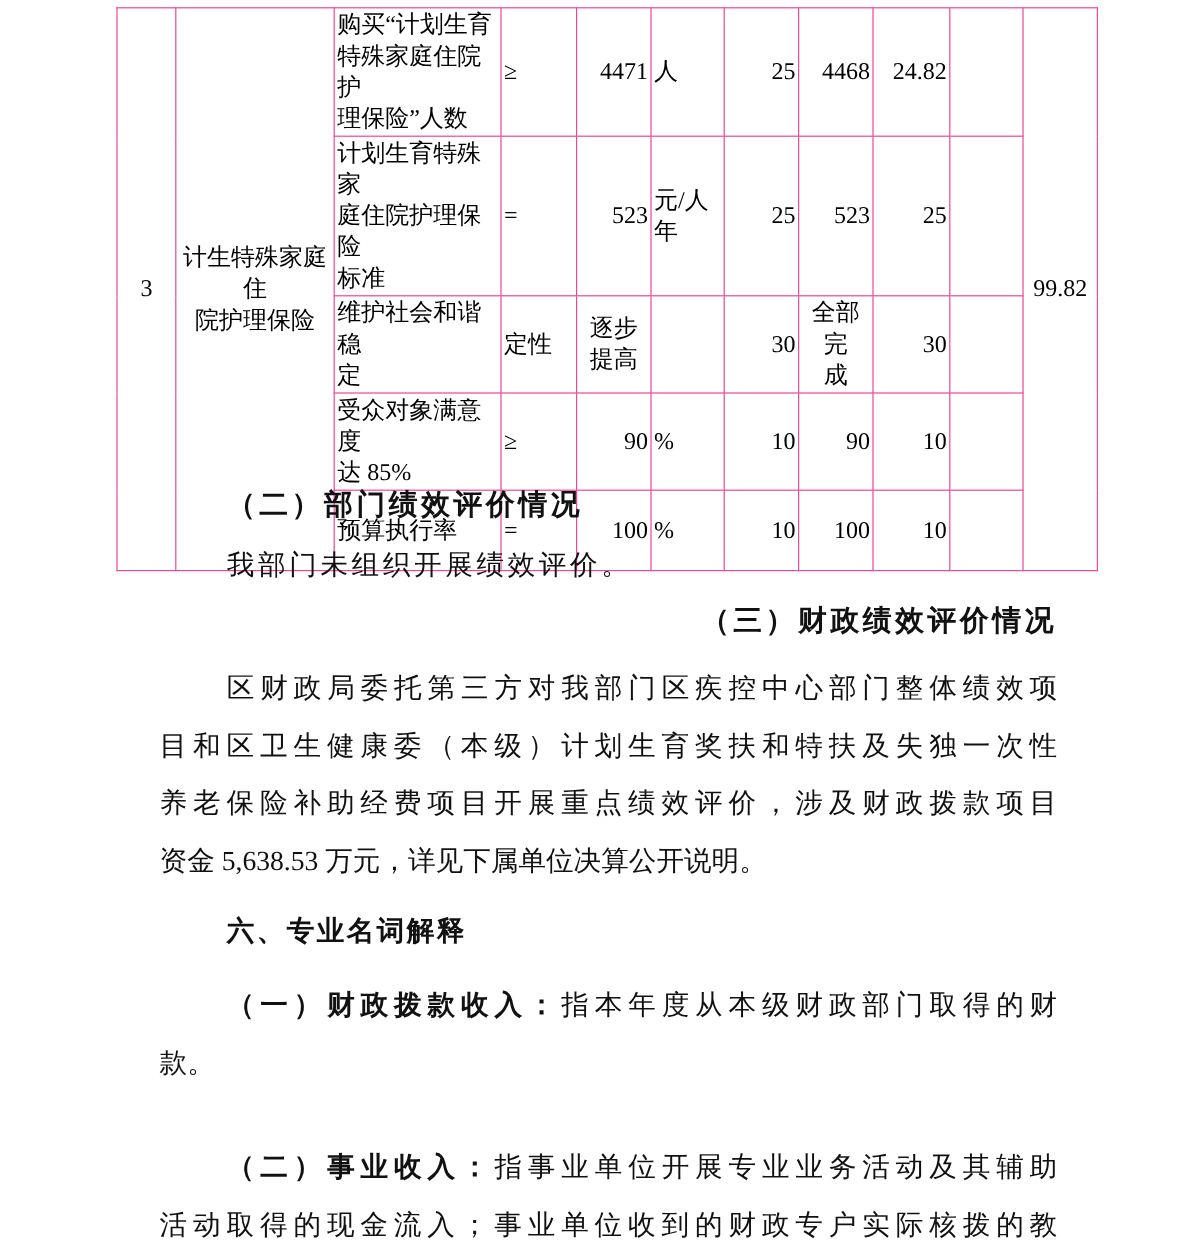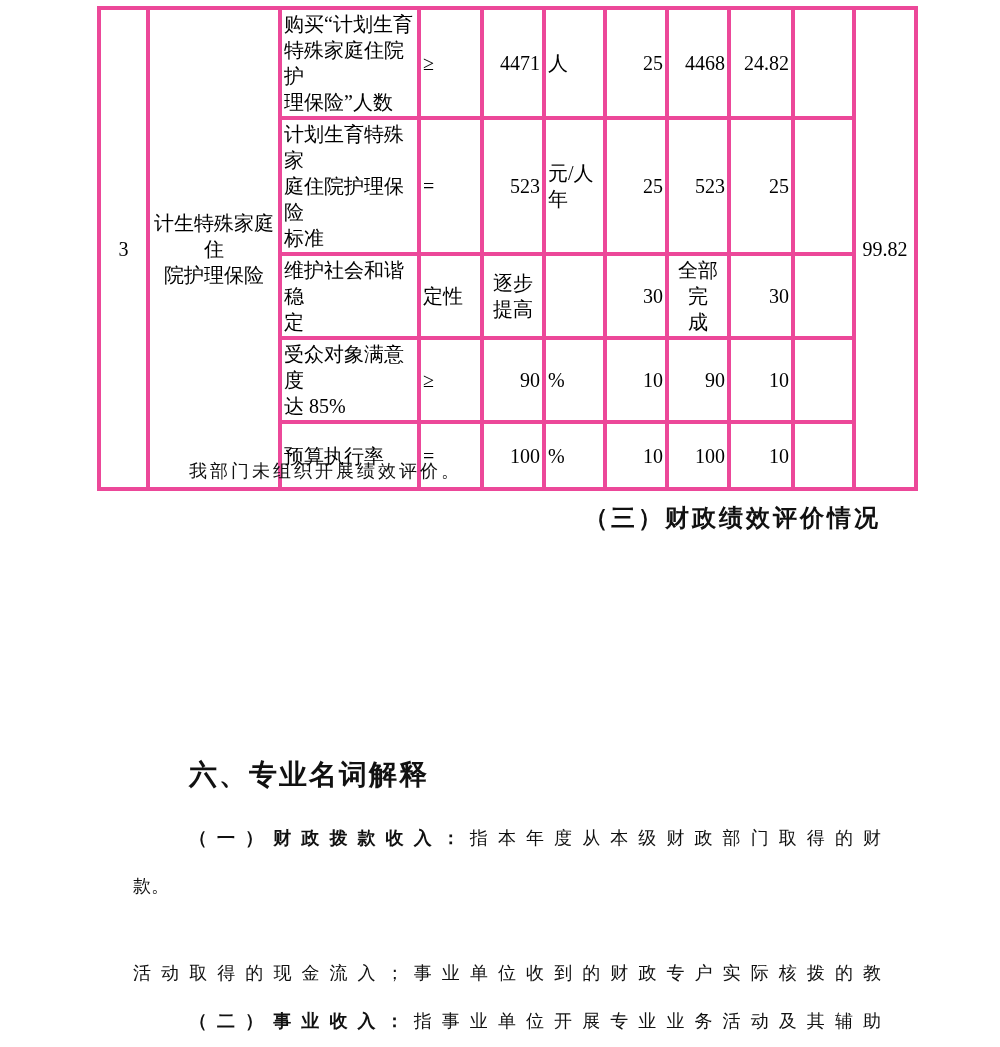--- a/index.html
+++ b/index.html
@@ -19,21 +19,21 @@
     left: 97px;
     top: 6px;
     width: 817px;
     border-collapse: collapse;
     table-layout: fixed;
     font-family: "Liberation Serif", "DejaVu Serif", serif;
     font-size: 20px;
     color: #000000;
   }
   table.perf td {
-    border: 4px solid #ec4899;
+    border: 1px solid #ec4899;
     padding: 1px 2px;
     line-height: 26px;
     vertical-align: middle;
     white-space: pre-line;
     overflow: hidden;
     box-sizing: border-box;
   }
   tr.r0 { height: 81px; }
   tr.r1 { height: 85px; }
   tr.r2 { height: 58px; }
@@ -48,40 +48,40 @@
   td.c-ctr   { text-align: center; }
   td.c-unit  { text-align: left; padding-left: 3px; line-height: 25px; }
   td.c-note  { }
   td.c-total { text-align: center; }
 
   
   .tblock {
     position: absolute;
     left: 133px;
     width: 748px;
-    font-size: 18px;
+    font-size: 23px;
     line-height: 48px;
     color: #111111;
   }
   .tline { height: 48px; }
   .just {
     text-align: justify;
     text-align-last: justify;
   }
   .indent { text-indent: 56px; }
   .h-kai {
     font-weight: bold;
     letter-spacing: 3px;
     font-size: 24px;
   }
   .plain { letter-spacing: 3px; }
   .h-hei {
     font-family: "Liberation Sans", "DejaVu Sans", sans-serif;
     font-weight: bold;
-    font-size: 28px;
+    font-size: 23px;
     letter-spacing: 2px;
     line-height: 50px;
   }
   .term-label { font-weight: bold; }
 </style>
 </head>
 <body>
 
 <div class="page">
 
@@ -159,31 +159,38 @@
         <td class="c-num">100</td>
         <td class="c-unit">%</td>
         <td class="c-wt">10</td>
         <td class="c-num">100</td>
         <td class="c-num">10</td>
         <td class="c-note"></td>
       </tr>
     </tbody>
   </table>
 
+  <div class="tblock h-kai indent" style="top:397px;">（二）部门绩效评价情况</div>
 
   <div class="tblock plain indent" style="top:447px;">我部门未组织开展绩效评价。</div>
 
   <div class="tblock h-kai indent" style="top:494px;text-align:right;">（三）财政绩效评价情况</div>
 
+  <div class="tblock" style="top:550px;">
+    <div class="tline just indent">区财政局委托第三方对我部门区疾控中心部门整体绩效项</div>
+    <div class="tline just">目和区卫生健康委（本级）计划生育奖扶和特扶及失独一次性</div>
+    <div class="tline just">养老保险补助经费项目开展重点绩效评价，涉及财政拨款项目</div>
+    <div class="tline">资金 5,638.53 万元，详见下属单位决算公开说明。</div>
+  </div>
 
   <div class="tblock h-hei indent" style="top:750px;">六、专业名词解释</div>
 
   <div class="tblock" style="top:814px;">
     <div class="tline just indent"><span class="term-label">（一）财政拨款收入：</span><span>指本年度从本级财政部门取得的财</span></div>
     <div class="tline">款。</div>
   </div>
 
   <div class="tblock" style="top:949px;">
+    <div class="tline just indent"><span class="term-label">（二）事业收入：</span><span>指事业单位开展专业业务活动及其辅助</span></div>
     <div class="tline just">活动取得的现金流入；事业单位收到的财政专户实际核拨的教</div>
-    <div class="tline just indent"><span class="term-label">（二）事业收入：</span><span>指事业单位开展专业业务活动及其辅助</span></div>
   </div>
 
 </div>
 
 </body></html>

